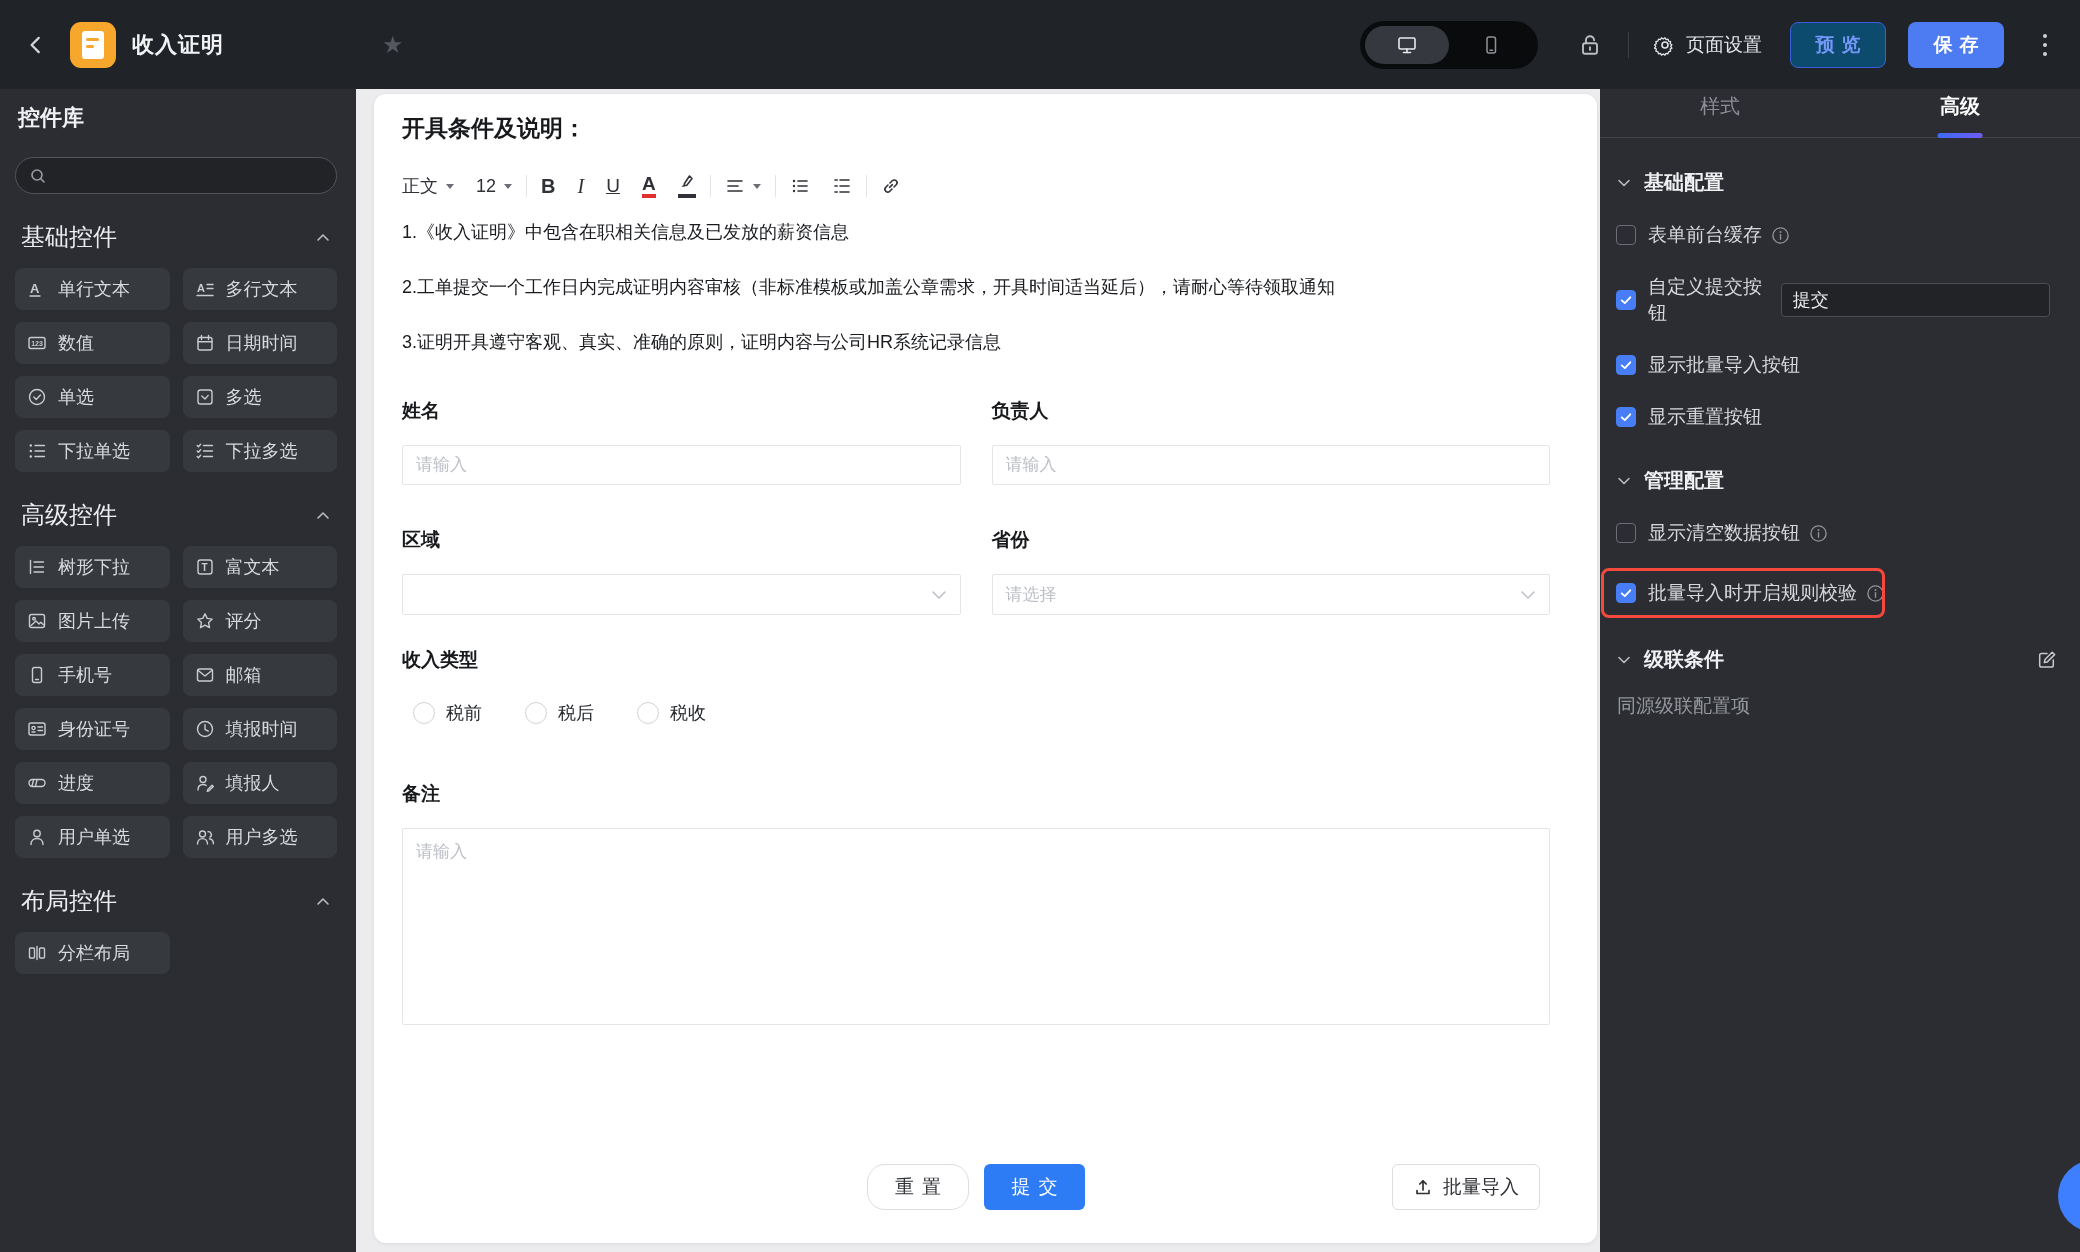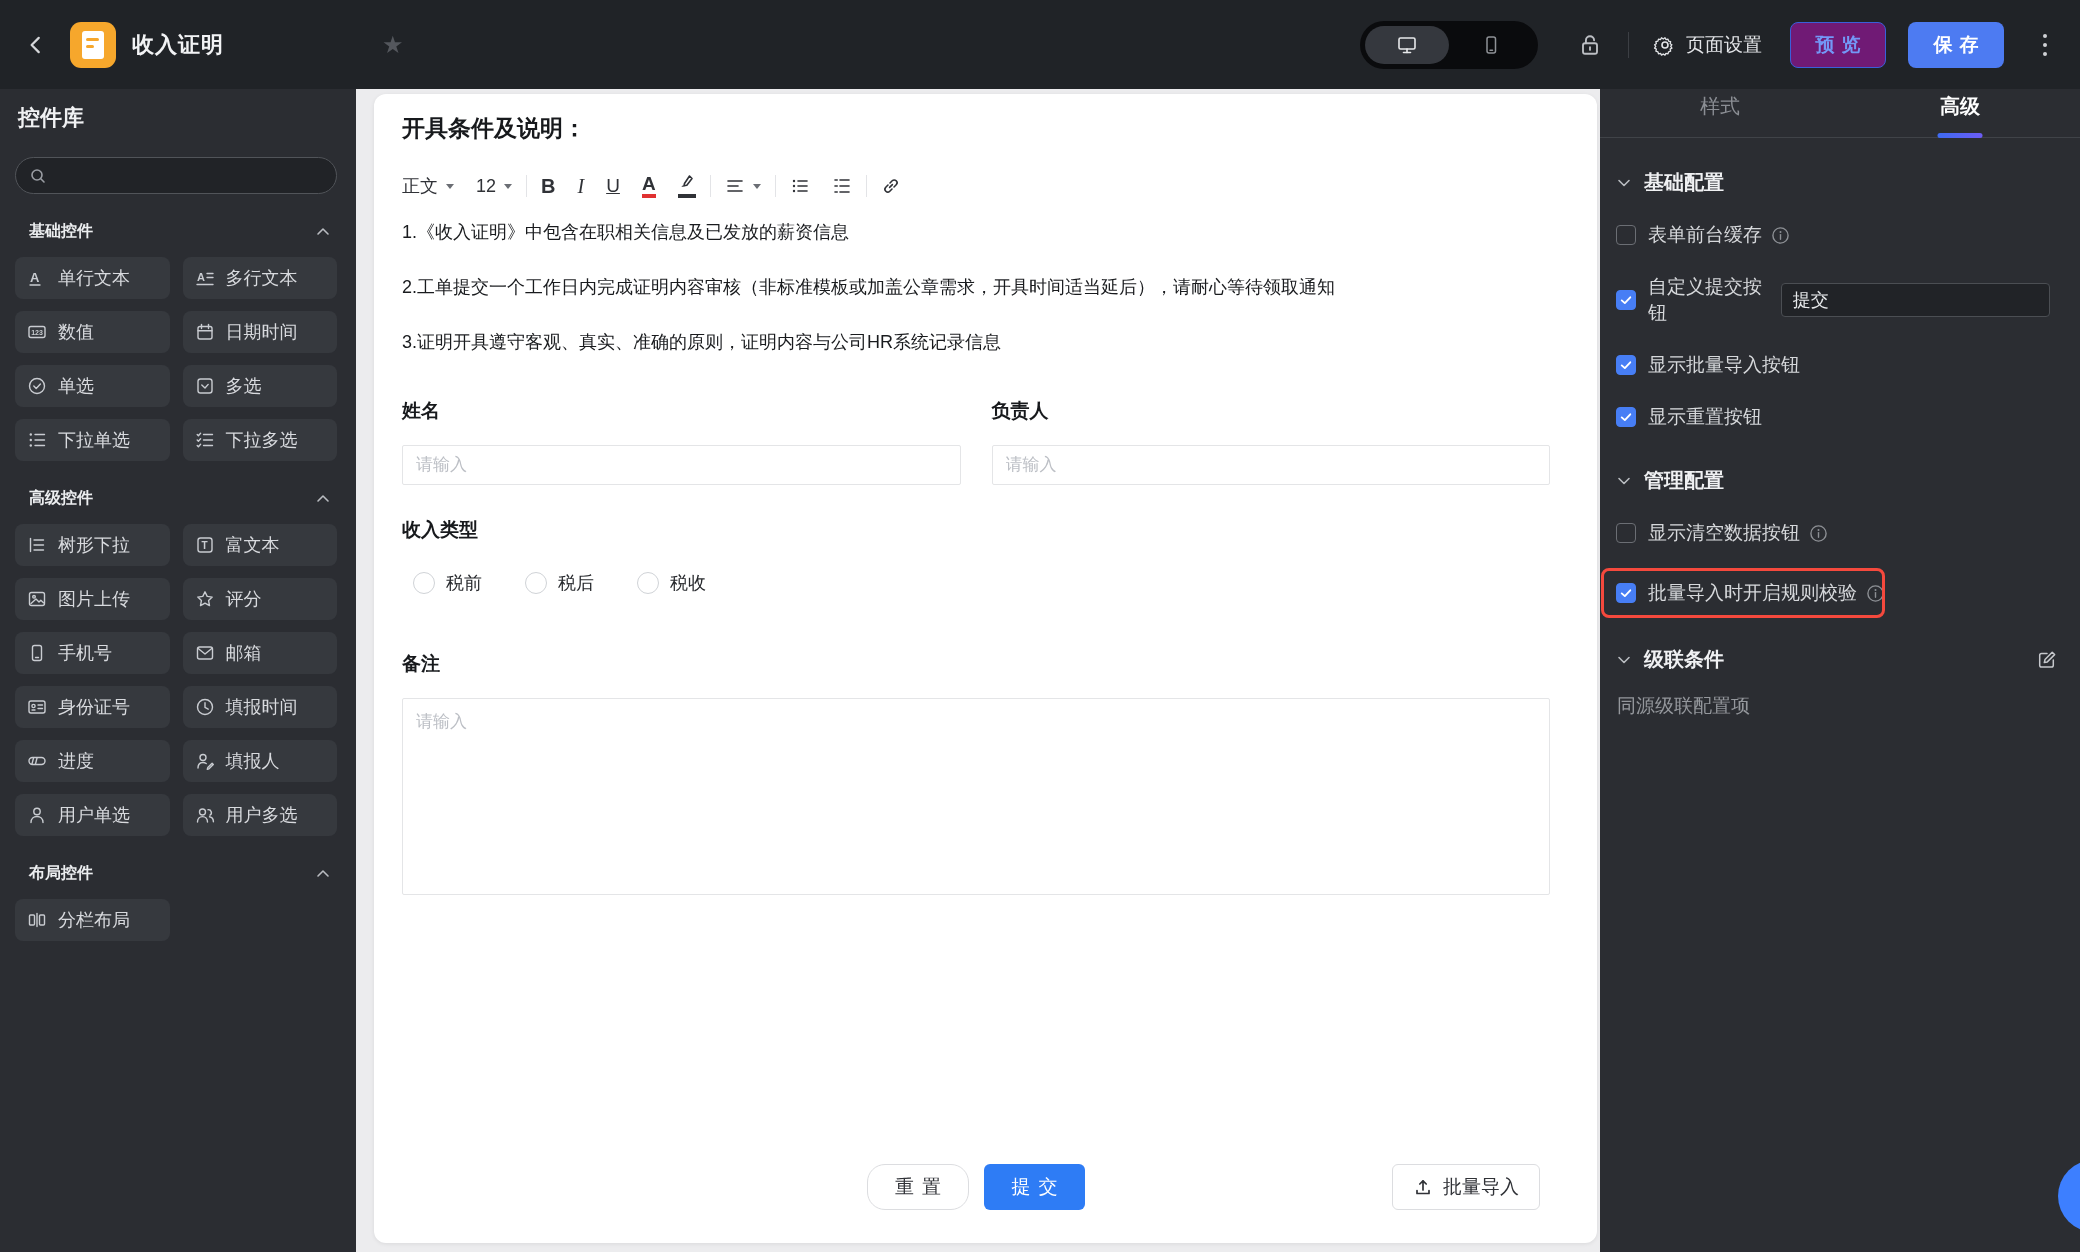--- a/index.html
+++ b/index.html
@@ -19,36 +19,36 @@
   .doc-sheet::after { content:""; position:absolute; left:4px; top:14px; width:8px; height:3px; background:#F6A72C; border-radius:2px; }
   .tb-title { color:#f2f3f5; font-size:22px; font-weight:700; margin-left:16px; letter-spacing:1px; }
   .tb-star { color:#54575d; font-size:24px; margin-left:158px; cursor:pointer; }
   .tb-right { margin-left:auto; display:flex; align-items:center; margin-right:20px; }
   .seg-toggle { width:178px; height:48px; border-radius:24px; background:#0a0b0d; display:flex; align-items:center; padding:5px; }
   .seg { width:84px; height:38px; border-radius:19px; display:flex; align-items:center; justify-content:center; cursor:pointer; }
   .seg.active { background:#35383e; }
   .tb-lock { margin-left:38px; cursor:pointer; display:flex; }
   .tb-divider { width:1px; height:26px; background:#3c3f44; margin-left:24px; }
   .page-settings { display:flex; align-items:center; margin-left:24px; cursor:pointer; color:#e3e5e8; font-size:19px; gap:9px; }
-  .btn-preview { margin-left:28px; width:96px; height:46px; border-radius:8px; background:#701a75;
+  .btn-preview { margin-left:28px; width:96px; height:46px; border-radius:8px; background:#0c4a6e;
                  border:1.5px solid #3a5fd9; color:#7398f7; font-size:19px; font-weight:600;
                  display:flex; align-items:center; justify-content:center; letter-spacing:7px; text-indent:7px; cursor:pointer; }
   .btn-save { margin-left:22px; width:96px; height:46px; border-radius:8px; background:#4D7BF2; color:#fff;
               font-size:19px; font-weight:600; display:flex; align-items:center; justify-content:center;
               letter-spacing:7px; text-indent:7px; cursor:pointer; }
   .kebab { margin-left:26px; width:30px; height:40px; display:flex; flex-direction:column; align-items:center; justify-content:center; gap:5px; cursor:pointer; }
   .kebab i { width:4px; height:4px; border-radius:50%; background:#cfd1d5; }
 
   
   .sidebar { position:absolute; left:0; top:75px; width:356px; height:1177px; background:#2b2d32; padding:28px 19px 0 15px; }
   .sb-title { color:#f0f1f3; font-size:22px; font-weight:700; margin-left:3px; }
   .sb-search { margin-top:24px; height:37px; border-radius:19px; background:#212327; border:1px solid #515459;
                display:flex; align-items:center; padding-left:13px; }
   .sb-section-h { display:flex; align-items:center; margin-top:27px; margin-bottom:15px; }
-  .sb-section-h span { color:#eceef0; font-size:16px; font-weight:700; margin-left:14px; }
+  .sb-section-h span { color:#eceef0; font-size:24px; font-weight:400; margin-left:6px; }
   .sb-section-h svg { margin-left:auto; margin-right:6px; }
   .tile-grid { display:grid; grid-template-columns:1fr 1fr; gap:12px 13px; }
   .tile { height:42px; background:#36393e; border-radius:8px; display:flex; align-items:center; padding-left:12px;
           gap:11px; cursor:grab; }
   .tile span { color:#d8dade; font-size:18px; }
   .ticon { width:20px; height:20px; flex:none; }
   .ticon * { stroke:#c9ccd1; fill:none; stroke-width:1.4; stroke-linecap:round; stroke-linejoin:round; }
   .ticon text { fill:#c9ccd1; stroke:none; font-weight:600; }
   .ticon .fdot { fill:#c9ccd1; stroke:none; }
 
@@ -500,20 +500,40 @@
         <div>
           <div class="f-label">姓名</div>
           <input class="f-input" placeholder="请输入" style="">
         </div>
         <div>
           <div class="f-label">负责人</div>
           <input class="f-input" placeholder="请输入" style="">
         </div>
       </div>
 
+      <div class="grid2 mt42">
+        <div>
+          <div class="f-label">区域</div>
+          <div class="f-select">
+            <span class="ph"></span>
+            <svg width="16" height="10" viewBox="0 0 16 10">
+                <polyline points="2,2 8,8 14,2" fill="none" stroke="#bcbfc5" stroke-width="1.5" stroke-linecap="round" stroke-linejoin="round"></polyline>
+              </svg>
+          </div>
+        </div>
+        <div>
+          <div class="f-label">省份</div>
+          <div class="f-select">
+            <span class="ph">请选择</span>
+            <svg width="16" height="10" viewBox="0 0 16 10">
+                <polyline points="2,2 8,8 14,2" fill="none" stroke="#bcbfc5" stroke-width="1.5" stroke-linecap="round" stroke-linejoin="round"></polyline>
+              </svg>
+          </div>
+        </div>
+      </div>
 
       <div style="margin-top:32px">
         <div class="f-label" style="margin-bottom:0">收入类型</div>
         <div class="radio-row">
           <div class="radio-opt">
             <span class="radio-c"></span>
             <span>税前</span>
           </div>
           <div class="radio-opt">
             <span class="radio-c"></span>

